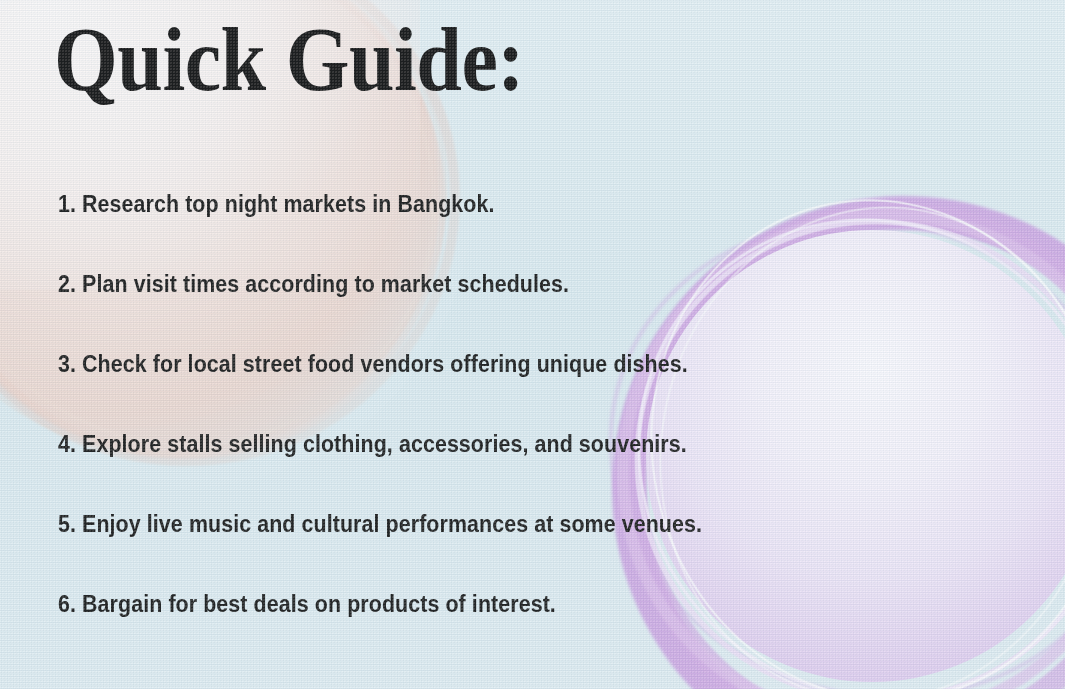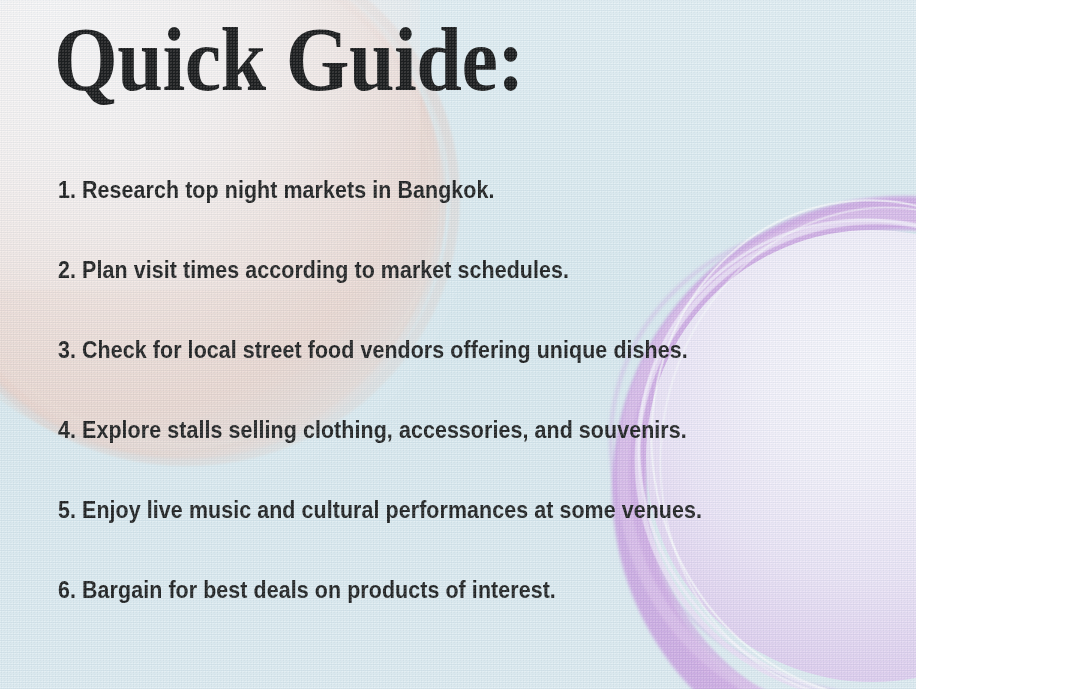--- a/index.html
+++ b/index.html
@@ -7,21 +7,21 @@
     padding: 0;
     background: #ffffff;
   }
   body {
     font-family: "Liberation Sans", sans-serif;
   }
 
   
   #poster {
     position: relative;
-    width: 916px;
+    width: 1065px;
     height: 689px;
     overflow: hidden;
     background: #e1eef3;
     text-align: right;
   }
 
   
   .noise {
     position: absolute;
     inset: 0;
@@ -154,21 +154,21 @@
     line-height: 1;
     letter-spacing: -0.5px;
     color: #0d0d0d;
     transform: scaleY(1.12);
     transform-origin: left top;
     white-space: nowrap;
   }
   .steps {
     position: absolute;
     left: 58px;
-    top: 150px;
+    top: 164px;
     width: 960px;
     list-style: none;
     margin: 0;
     padding: 0;
   }
   .step {
     font-family: "Liberation Sans", "DejaVu Sans", sans-serif;
     font-weight: 700;
     font-size: 23px;
     line-height: 1;

